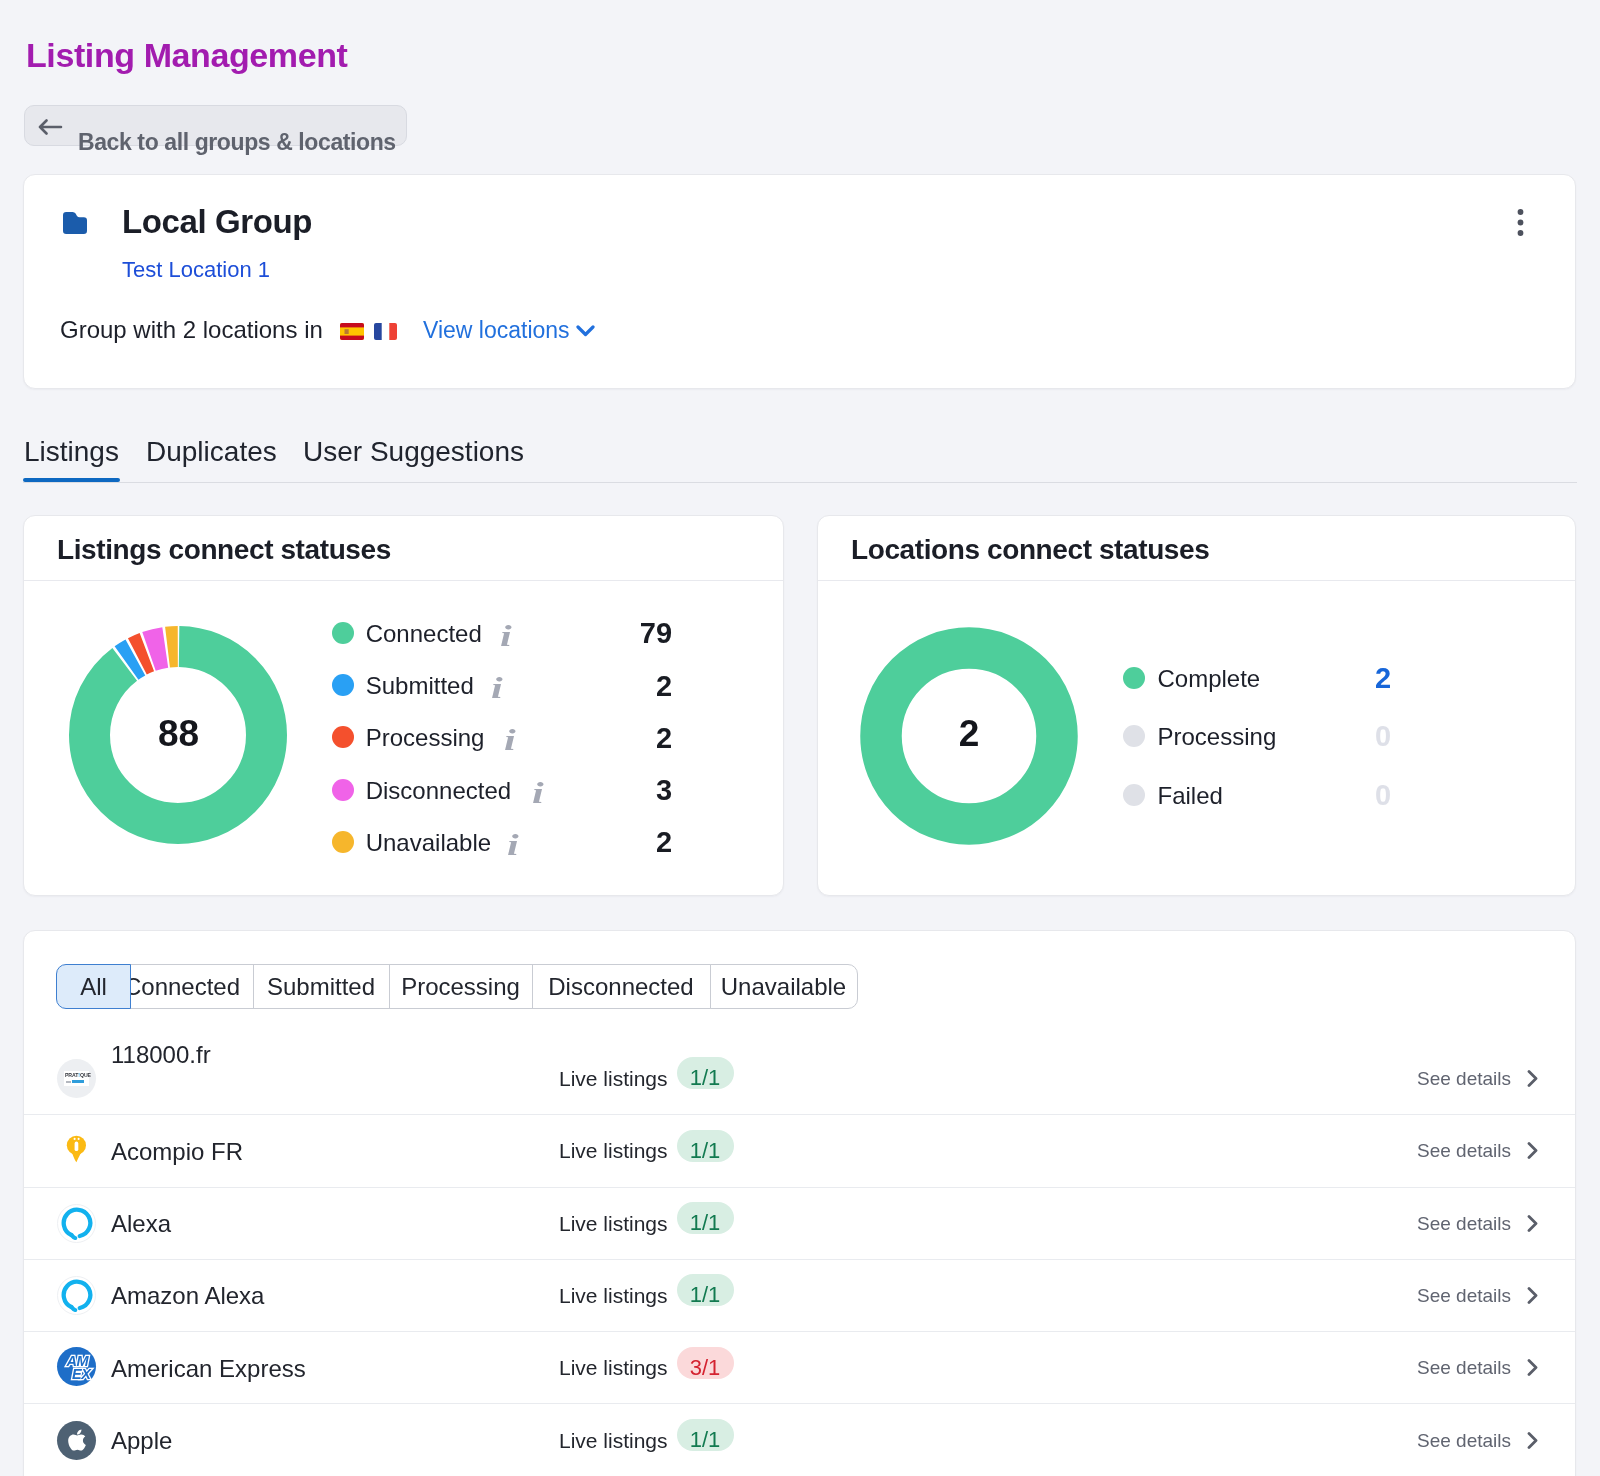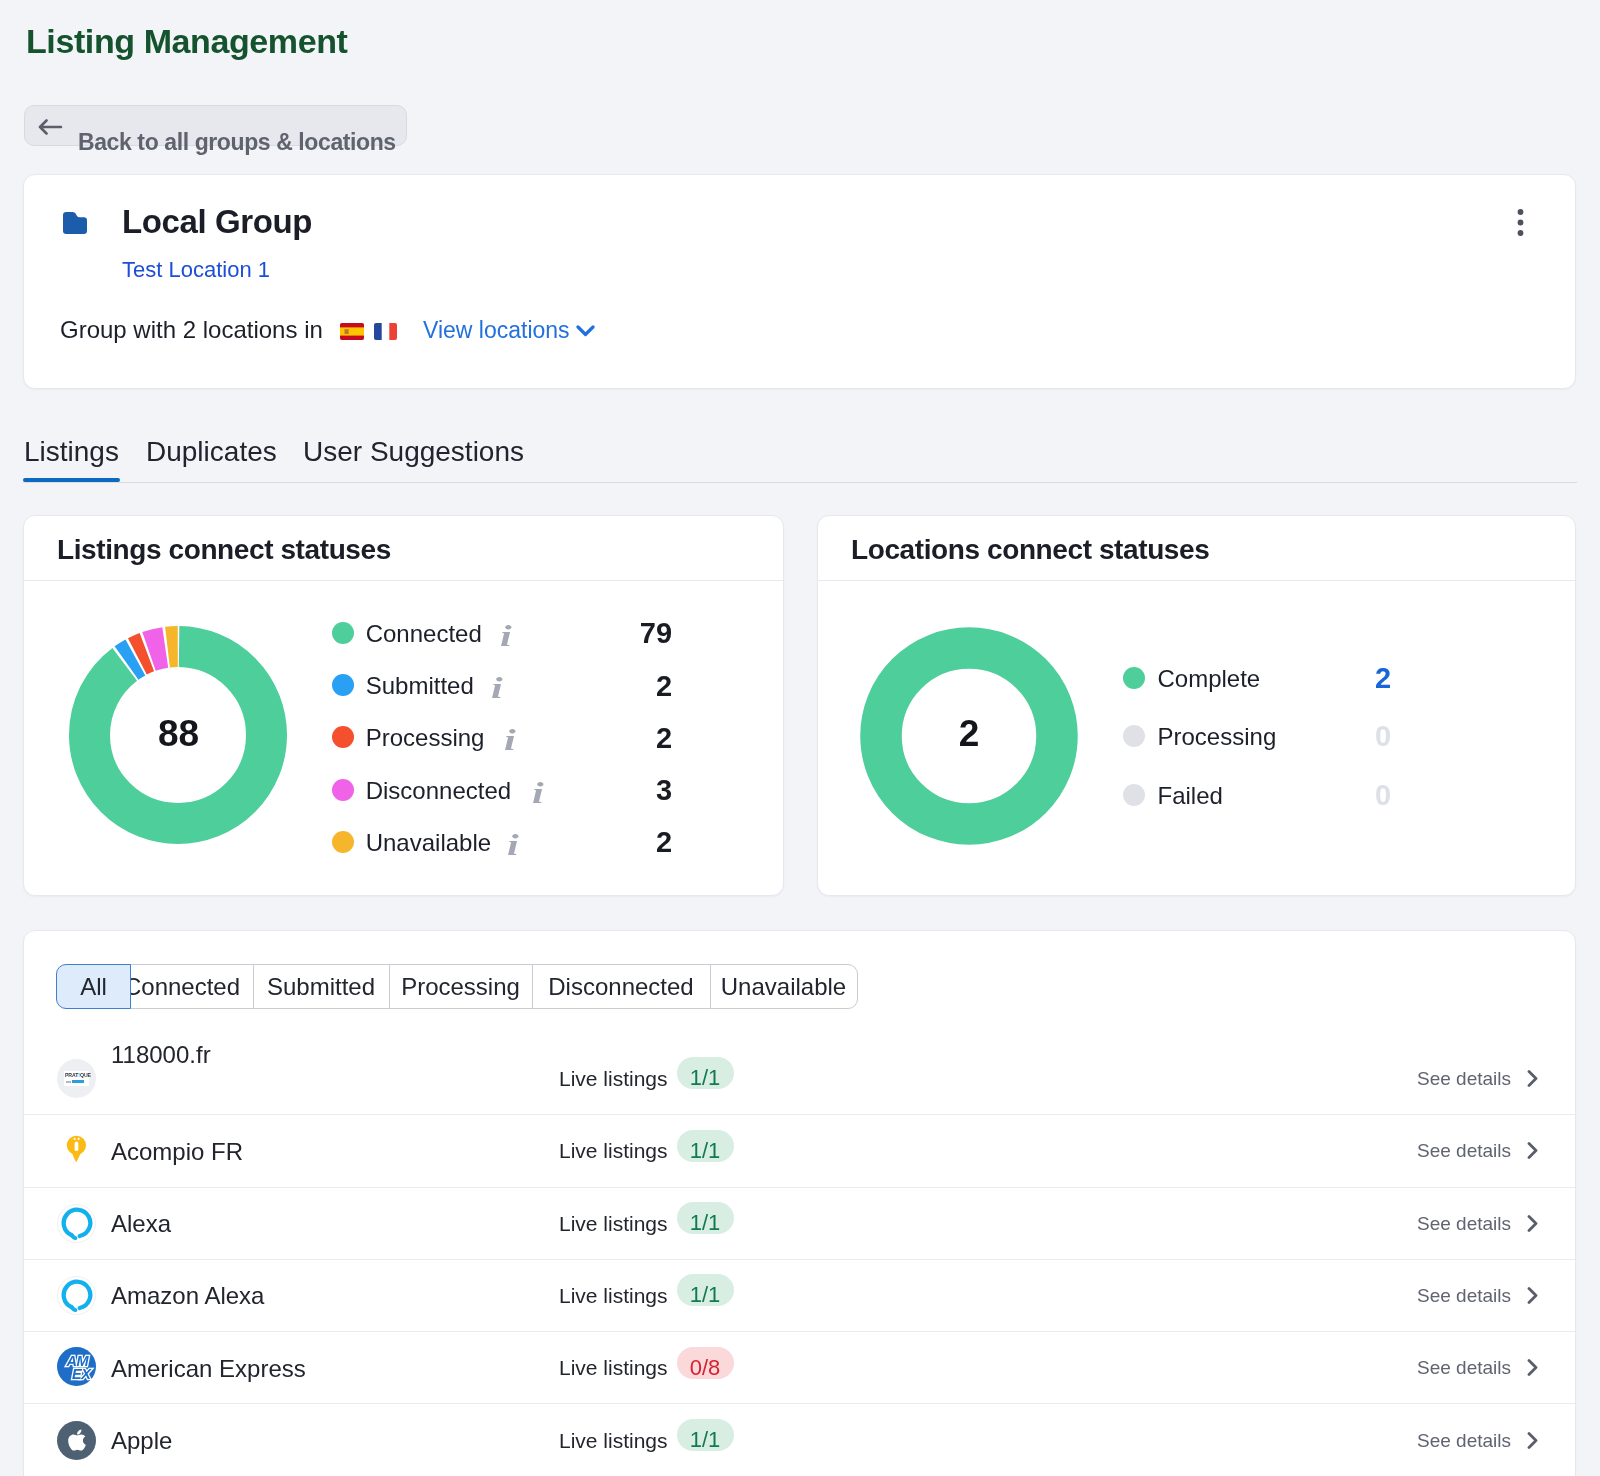--- a/index.html
+++ b/index.html
@@ -14,21 +14,21 @@
   .bg-g { background:#d8eee3; color:#127a50; }
   .bg-r { background:#fbd9da; color:#d42230; }
   .see { position:absolute; left:1417px; font-size:19px; color:#606470; }
   .divl { position:absolute; left:24px; width:1551px; height:1px; background:#e9ebef; }
   .iconc { position:absolute; left:57px; width:39px; height:39px; border-radius:50%; }
 </style>
 </head>
 <body>
 <div id="page">
 
-  <div class="abs" style="left:26px; top:22px; font-size:34px; font-weight:700; color:#14532d; letter-spacing:-0.4px;">Listing Management</div>
+  <div class="abs" style="left:26px; top:36px; font-size:34px; font-weight:700; color:#a21caf; letter-spacing:-0.4px;">Listing Management</div>
 
   <div class="abs" style="left:24px; top:105px; width:383px; height:41px; background:#e7e8ed; border:1px solid #d8dae1; border-radius:10px;">
     <svg class="abs" style="left:12px; top:12.5px;" width="26" height="16" viewBox="0 0 26 16">
       <path d="M24 8 L3 8 M9.5 1.5 L3 8 L9.5 14.5" fill="none" stroke="#5b5f6a" stroke-width="2.6" stroke-linecap="round" stroke-linejoin="round"></path>
     </svg>
     <div class="abs" style="left:53px; top:7px; font-size:23px; font-weight:700; color:#5f636e; letter-spacing:-0.4px;margin-top:16px;">Back to all groups &amp; locations</div>
   </div>
 
   <div class="card" style="left:23px; top:174px; width:1553px; height:215px;"></div>
   <svg class="abs" style="left:61px; top:210px;" width="28" height="26" viewBox="0 0 28 26">
@@ -189,21 +189,21 @@
     </svg>
   <div class="divl" style="top:1331px;"></div>
 
   <div class="iconc" style="top:1346.5px; background:#1e6ec8;"></div>
   <svg class="abs" style="left:57px; top:1346.5px; overflow:visible;" width="50" height="42" viewBox="0 0 50 42">
     <text x="9.5" y="18.5" font-family="Liberation Sans, sans-serif" font-size="14.5" font-weight="700" font-style="italic" fill="#1e6ec8" stroke="#fff" stroke-width="2.6" paint-order="stroke" letter-spacing="-0.5">AM</text>
     <text x="15" y="32" font-family="Liberation Sans, sans-serif" font-size="14.5" font-weight="700" font-style="italic" fill="#1e6ec8" stroke="#fff" stroke-width="2.6" paint-order="stroke" letter-spacing="-0.5">EX</text>
   </svg>
   <div class="name" style="top:1354.5px;">American Express</div>
   <div class="live" style="top:1356.1px;">Live listings</div>
-  <div class="badge bg-r" style="top:1346.5px;">0/8</div>
+  <div class="badge bg-r" style="top:1346.5px;">3/1</div>
   <div class="see" style="top:1357.2px;">See details</div>
   <svg class="abs" style="left:1527px; top:1359px;" width="11" height="17" viewBox="0 0 11 17">
       <path d="M2 1.5 L9 8.5 L2 15.5" fill="none" stroke="#5a5e69" stroke-width="2.8" stroke-linecap="round" stroke-linejoin="round"></path>
     </svg>
   <div class="divl" style="top:1403.4px;"></div>
 
   <div class="iconc" style="top:1420.5px; background:#4e6173;"></div>
   <svg class="abs" style="left:66.5px; top:1427.5px;" width="20" height="24" viewBox="0 0 384 512">
     <path fill="#fff" d="M318.7 268.7c-.2-36.7 16.4-64.4 50-84.8-18.8-26.9-47.2-41.7-84.7-44.6-35.5-2.8-74.3 20.7-88.5 20.7-15 0-49.4-19.7-76.4-19.7C63.3 141.2 4 184.8 4 273.5q0 39.3 14.4 81.2c12.8 36.7 59 126.7 107.2 125.2 25.2-.6 43-17.9 75.8-17.9 31.8 0 48.3 17.9 76.4 17.9 48.6-.7 90.4-82.5 102.6-119.3-65.2-30.7-61.7-90-61.7-91.9zm-56.6-164.2c27.3-32.4 24.8-61.9 24-72.5-24.1 1.4-52 16.4-67.9 34.9-17.5 19.8-27.8 44.3-25.6 71.9 26.1 2 49.9-11.4 69.5-34.3z"></path>
   </svg>

